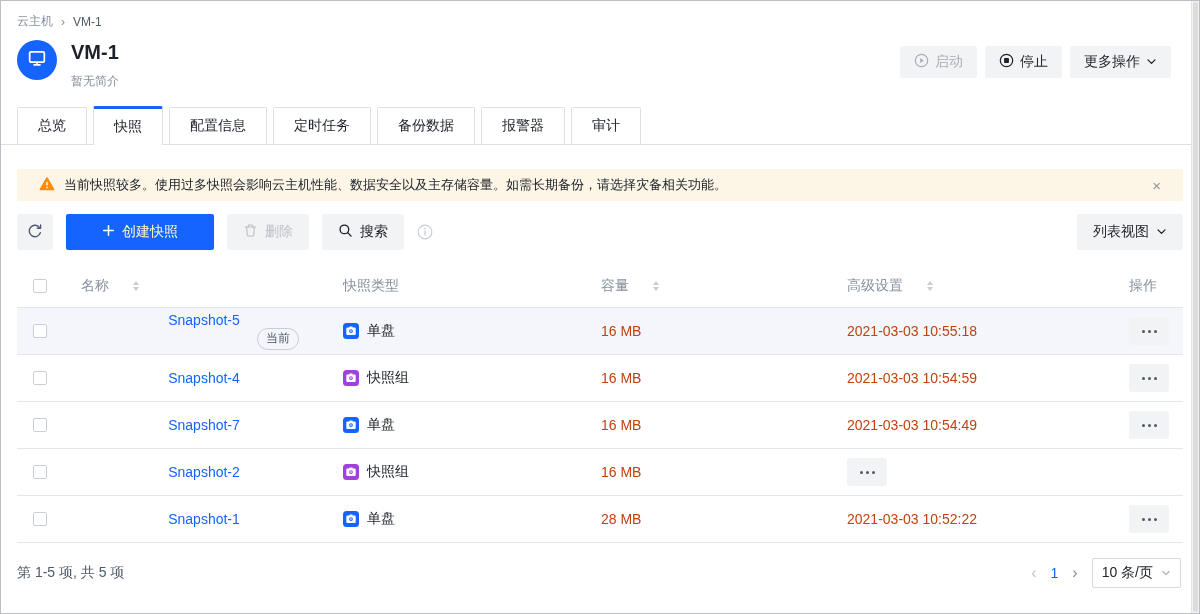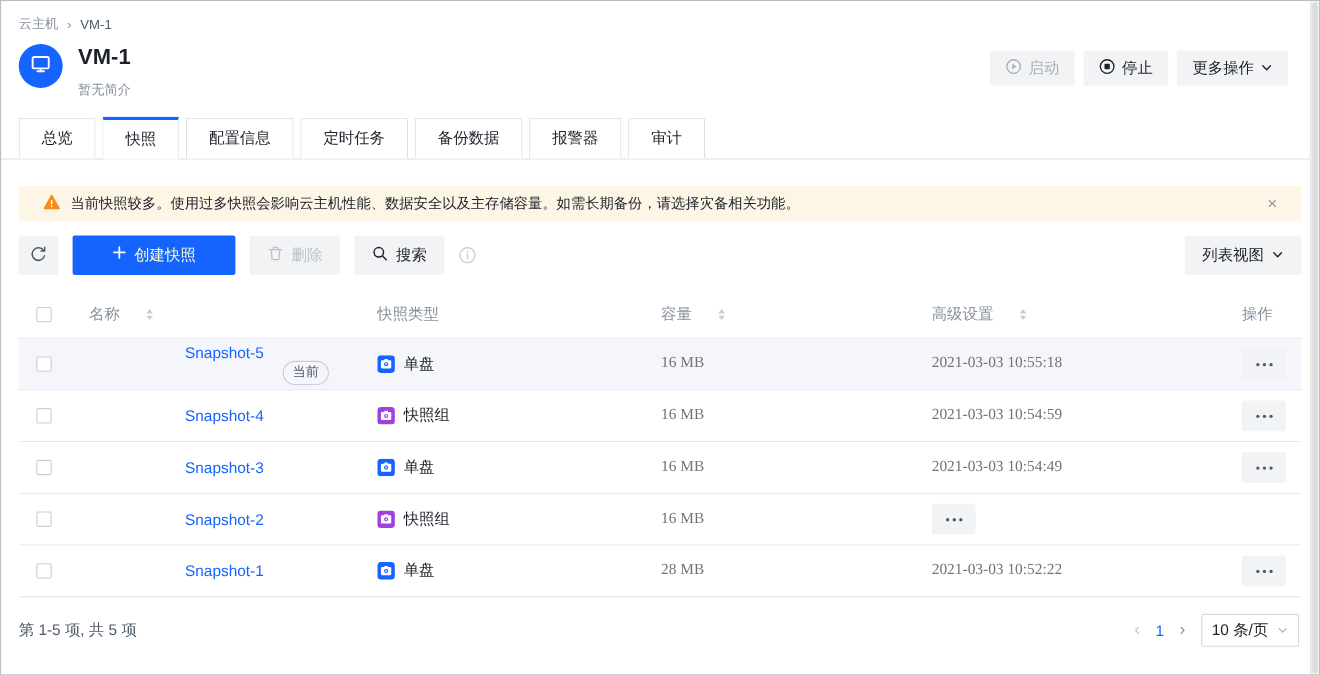--- a/index.html
+++ b/index.html
@@ -67,21 +67,21 @@
   .car-up { width:0; height:0; border-left:3.5px solid transparent; border-right:3.5px solid transparent; border-bottom:4px solid #c9cdd4; }
   .car-down { width:0; height:0; border-left:3.5px solid transparent; border-right:3.5px solid transparent; border-top:4px solid #c9cdd4; }
   .name-cell { display:flex; align-items:center; width:100%;flex-direction:column; }
   .snap-link { color:#1664FF; text-decoration:none; cursor:pointer; }
   .badge { margin-left:auto; margin-right:28px; font-size:12px; color:#4e5969; border:1px solid #c9cdd4; border-radius:11px; padding:2px 8px; line-height:1.3; background:transparent; }
   .type-icon { width:16px; height:16px; display:inline-flex; margin-right:8px; flex:0 0 auto; }
   .type-icon.blue .cam-bg { fill:#1664FF; }
   .type-icon.blue .cam-lens { fill:#1664FF; }
   .type-icon.purple .cam-bg { fill:#A13FE0; }
   .type-icon.purple .cam-lens { fill:#A13FE0; }
-  .muted-val { color:#737373;font-family:Liberation Serif, serif; }
+  .muted-val { color:#c2410c; }
   .more-btn { width:40px; height:28px; background:#f2f3f5; border:none; border-radius:3px; display:inline-flex; align-items:center; justify-content:center; gap:3px; cursor:pointer; }
   .dot { width:3px; height:3px; background:#4e5969; border-radius:50%; display:inline-block; }
 
   
   .tfooter { display:flex; align-items:center; margin-top:15px; font-size:14px; color:#4e5969; padding-right:2px; }
   .pager { margin-left:auto; display:flex; align-items:center; gap:14px; }
   .pg-arrow { background:none; border:none; font-size:16px; cursor:pointer; font-family:inherit; line-height:1; }
   .pg-prev { color:#c2c7cf; }
   .pg-next { color:#8b93a1; }
   .pg-num { color:#1664FF; font-size:14px; cursor:pointer; }
@@ -335,21 +335,21 @@
                 <span class="dot"></span>
       </button>
     </div>
   </div>
           <div class="trow">
     <div class="cell c0">
               <span class="checkbox"></span>
             </div>
     <div class="cell c1">
       <span class="name-cell">
-        <a class="snap-link">Snapshot-3</a>
+        <a class="snap-link">Snapshot-7</a>
 
       </span>
     </div>
     <div class="cell c2">
       <span class="type-icon blue">
         <svg width="16" height="16" viewBox="0 0 16 16">
                   <rect class="cam-bg" width="16" height="16" rx="3.5"></rect>
                   <path d="M6.1 4.5l.65-1.05h2.5l.65 1.05h1.8a1 1 0 0 1 1 1v5.4a1 1 0 0 1-1 1H4.3a1 1 0 0 1-1-1V5.5a1 1 0 0 1 1-1z" fill="#fff"></path>
                   <circle class="cam-lens" cx="8" cy="8.1" r="1.85"></circle>
                   <circle cx="8" cy="8.1" r="0.8" fill="#fff"></circle>

